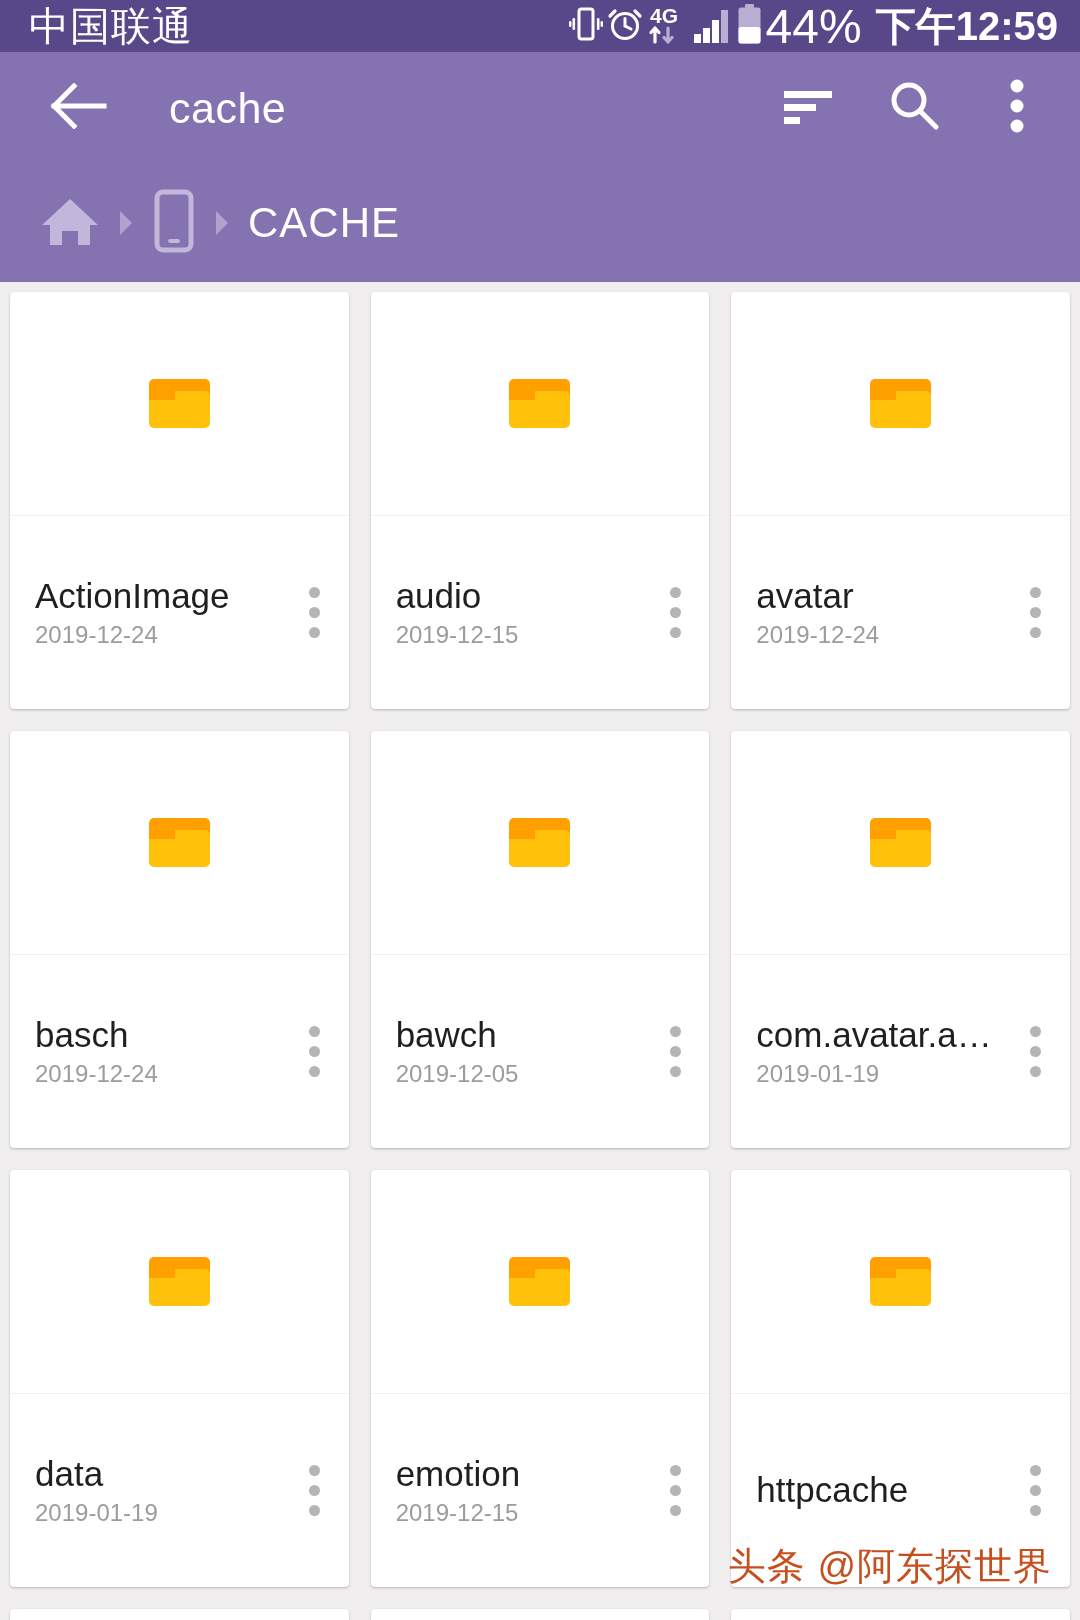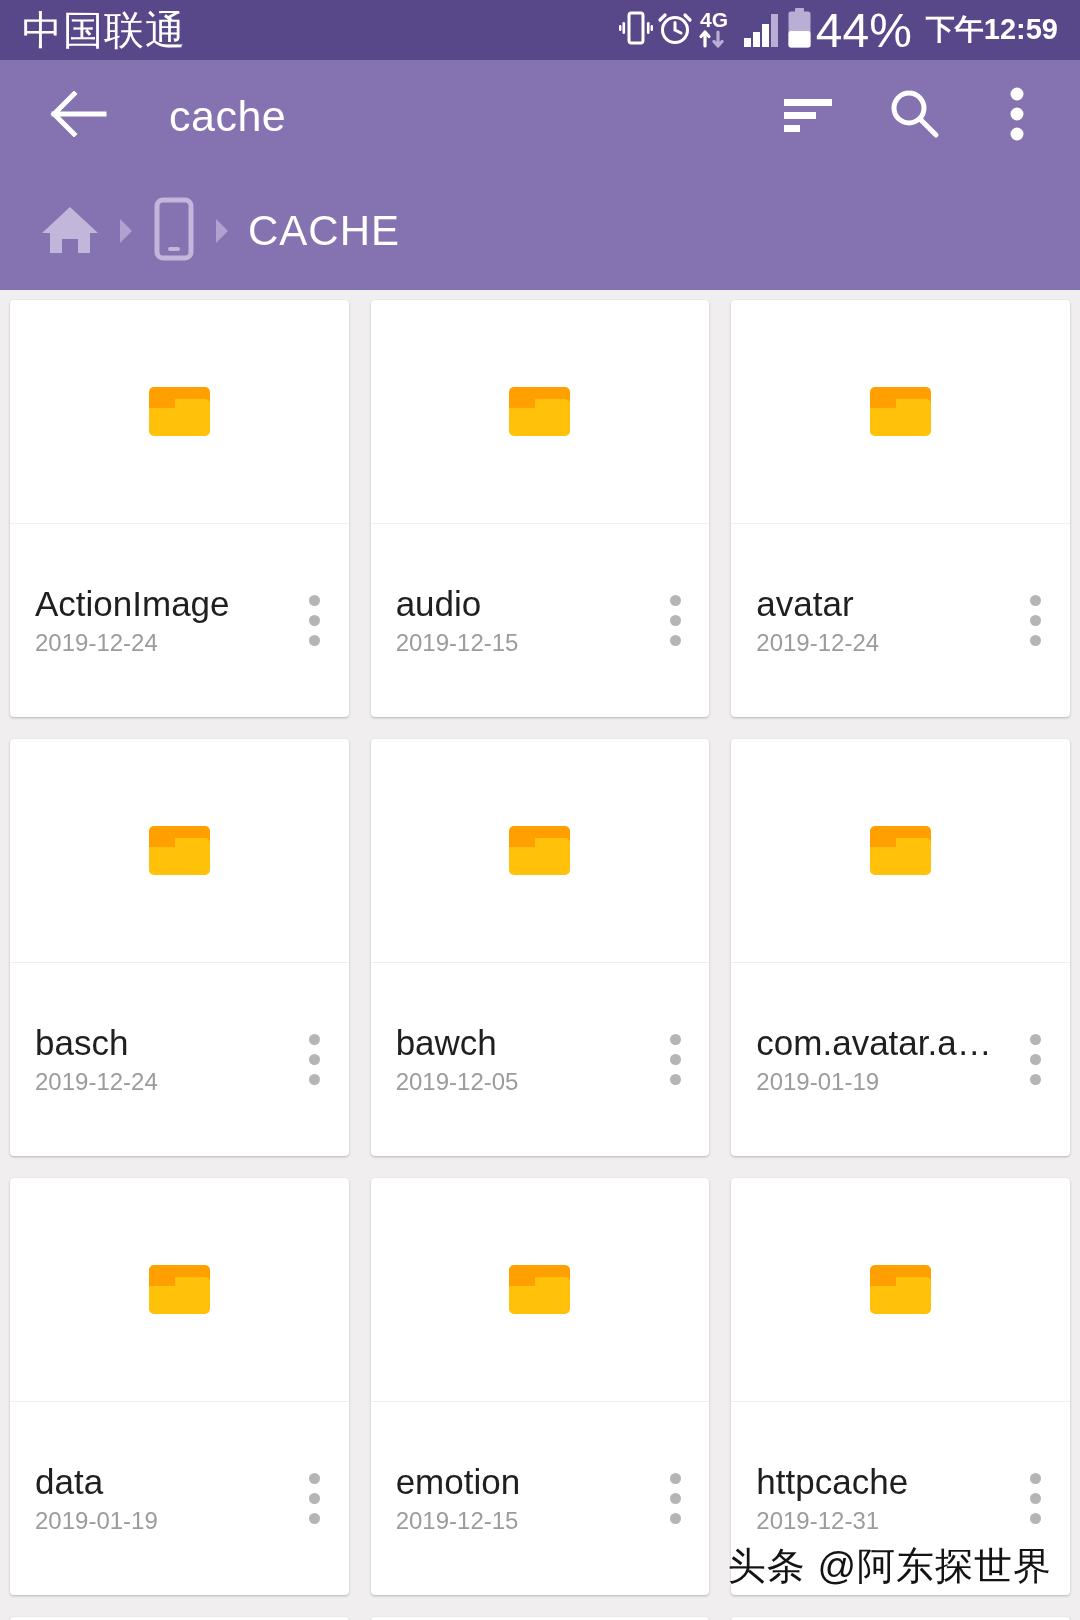--- a/index.html
+++ b/index.html
@@ -6,29 +6,29 @@
   html,body {
     width:1080px; height:1620px;
     font-family:"Liberation Sans", sans-serif;
     background:#eceaea;
     overflow:hidden;
   }
   #app { position:relative; width:1080px; height:1620px; overflow:hidden; background:#f0eeee; }
 
   
   .statusbar {
-    height:60px; background:#58488a;
+    height:52px; background:#58488a;
     display:flex; align-items:center;
-    padding:0 22px 0 22px; color:#fff;
+    padding:0 22px 0 29px; color:#fff;
   }
   .carrier { font-size:40px; letter-spacing:1px; line-height:1; }
   .status-right { margin-left:auto; display:flex; align-items:center; gap:4px; }
   .sb-ico { display:block; }
   .battery-pct { font-size:48px; font-weight:normal; letter-spacing:0px; }
-  .clock { font-size:29px; font-weight:bold; margin-left:10px; letter-spacing:0px; }
+  .clock { font-size:40px; font-weight:bold; margin-left:10px; letter-spacing:0px; }
 
   
   .appbar { background:#8572b0; padding-top:0; }
   .appbar-top {
     height:112px; display:flex; align-items:center; padding:0 32px 0 40px;
   }
   .back-btn { width:76px; height:76px; display:flex; align-items:center; justify-content:center; cursor:pointer; }
   .appbar-title {
     color:#fff; font-size:43px; margin-left:53px; letter-spacing:0.5px;
   }
@@ -91,21 +91,21 @@
     background:#ffc10a; border-radius:3px 5px 5px 5px;
   }
   .folder .f-notch {
     position:absolute; left:0; top:12px; width:26px; height:9px;
     background:#ffa000; border-radius:0 0 0 0;
   }
 
   
   .watermark {
     position:absolute; right:28px; bottom:28px;
-    font-size:38px; color:#000000; letter-spacing:1px;
+    font-size:38px; color:#c2410c; letter-spacing:1px;
     text-shadow:0 0 4px rgba(255,255,255,0.95), 0 0 9px rgba(255,255,255,0.9);
     pointer-events:none; opacity:0.92; white-space:nowrap;
   }
 </style>
 </head>
 <body>
 
 <div id="app">
 
   <div class="statusbar">
@@ -418,21 +418,20 @@
       <div class="card-thumb">
         <span class="folder">
             <i class="f-tab"></i>
             <i class="f-body"></i>
             <i class="f-notch"></i>
           </span>
       </div>
       <div class="card-meta">
         <div class="meta-text">
           <div class="card-name">httpcache</div>
-          <div class="card-date">2019-12-31</div>
         </div>
         <div class="card-more">
           <i class="dot"></i>
             <i class="dot"></i>
             <i class="dot"></i>
         </div>
       </div>
     </div>
 
     <div class="card">

